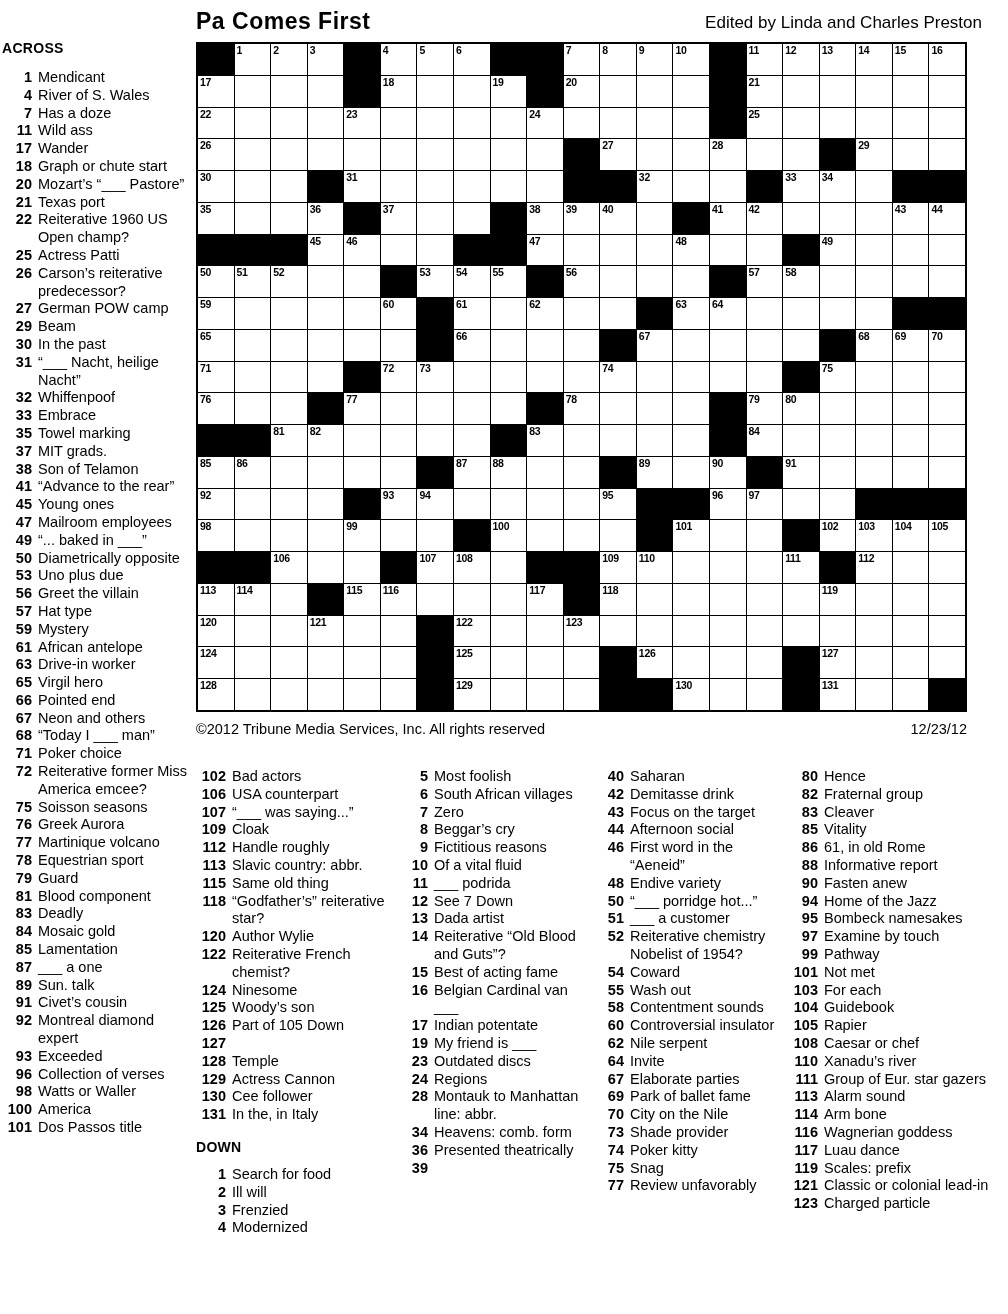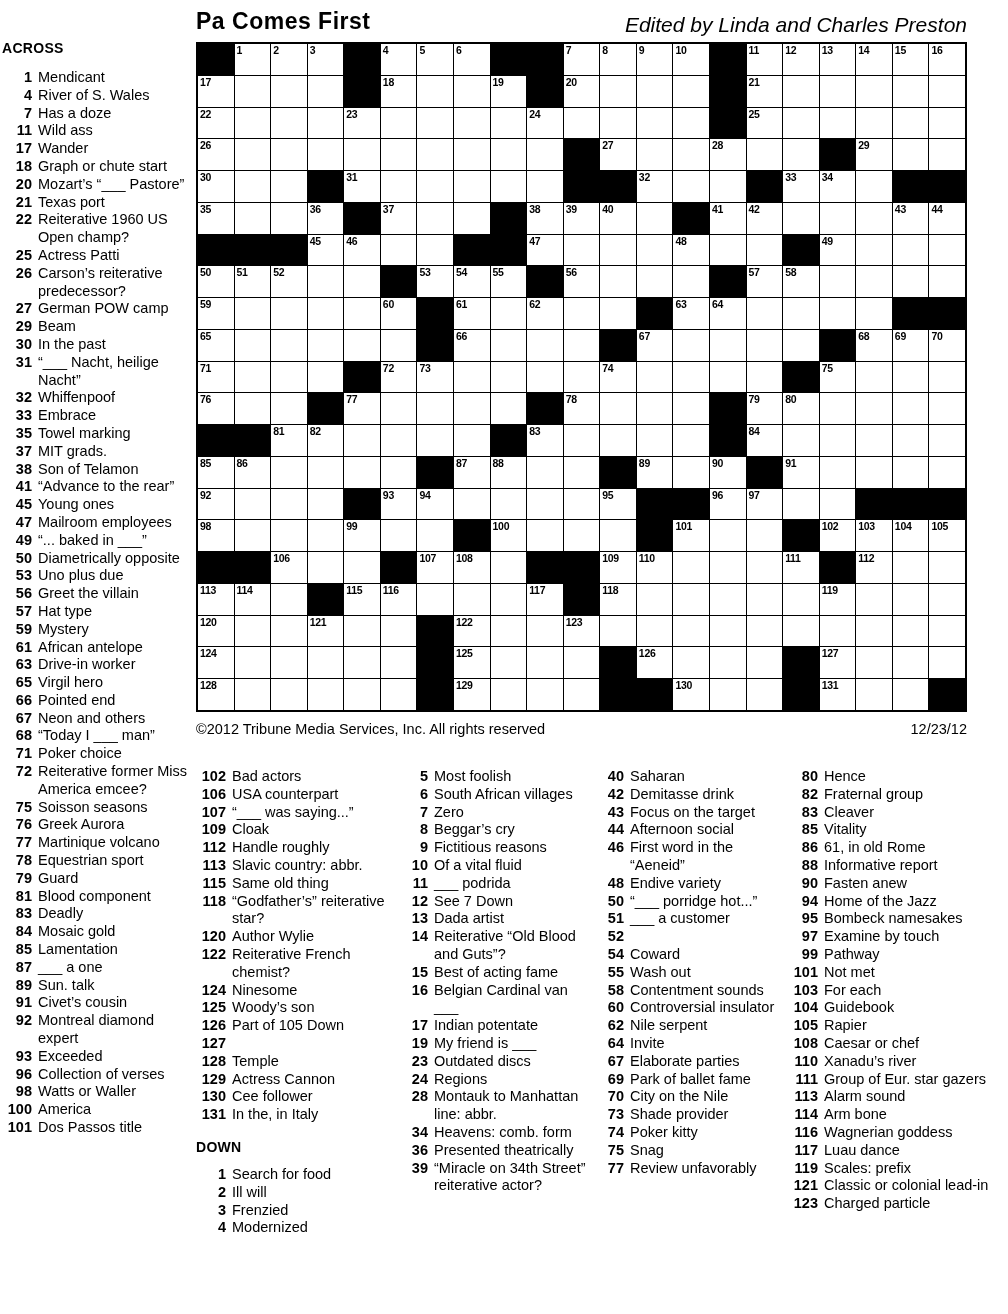--- a/index.html
+++ b/index.html
@@ -5,21 +5,21 @@
   * { margin:0; padding:0; box-sizing:border-box; }
   html,body { background:#fff; }
   body {
     position:relative; width:1008px; height:1314px; overflow:hidden;
     font-family:"Liberation Sans", sans-serif; color:#000;
   }
   .title {
     position:absolute; left:196px; top:8px;
     font-family:Liberation Sans, sans-serif; font-weight:bold; font-size:23px; letter-spacing:0.5px;
   }
-  .byline { position:absolute; top:13px; right:41px; font-size:21px;font-style:italic; }
+  .byline { position:absolute; top:13px; right:26px; font-size:17px; }
   .sect-header { font-size:14px; font-weight:bold; letter-spacing:0.3px; }
   .leftcol { position:absolute; left:2px; top:40px; width:191px; }
   .leftcol .clues { margin-top:13px; }
   .clue { display:flex; font-size:14.5px; line-height:17.8px; }
   .clue .cn { flex:0 0 30px; text-align:right; font-weight:bold; padding-right:0; }
   .clue .ct { margin-left:6px; flex:1; }
   #grid {
     position:absolute; left:196px; top:42px; width:771px; height:670px;
     display:grid; grid-template-columns:repeat(21,1fr); grid-template-rows:repeat(21,1fr);
     background:#000; border:2px solid #000; gap:1px;
@@ -1151,21 +1151,20 @@
       <div class="clue">
         <span class="cn">34</span>
         <span class="ct">Heavens: comb. form</span>
       </div>
       <div class="clue">
         <span class="cn">36</span>
         <span class="ct">Presented theatrically</span>
       </div>
       <div class="clue">
         <span class="cn">39</span>
-        <span class="ct">“Miracle on 34th Street” reiterative actor?</span>
       </div>
     </div>
 </div>
 <div class="bcol" id="bcol3">
   <div>
       <div class="clue">
         <span class="cn">40</span>
         <span class="ct">Saharan</span>
       </div>
       <div class="clue">
@@ -1191,20 +1190,21 @@
       <div class="clue">
         <span class="cn">50</span>
         <span class="ct">“___ porridge hot...”</span>
       </div>
       <div class="clue">
         <span class="cn">51</span>
         <span class="ct">___ a customer</span>
       </div>
       <div class="clue">
         <span class="cn">52</span>
+        <span class="ct">Reiterative chemistry Nobelist of 1954?</span>
       </div>
       <div class="clue">
         <span class="cn">54</span>
         <span class="ct">Coward</span>
       </div>
       <div class="clue">
         <span class="cn">55</span>
         <span class="ct">Wash out</span>
       </div>
       <div class="clue">

